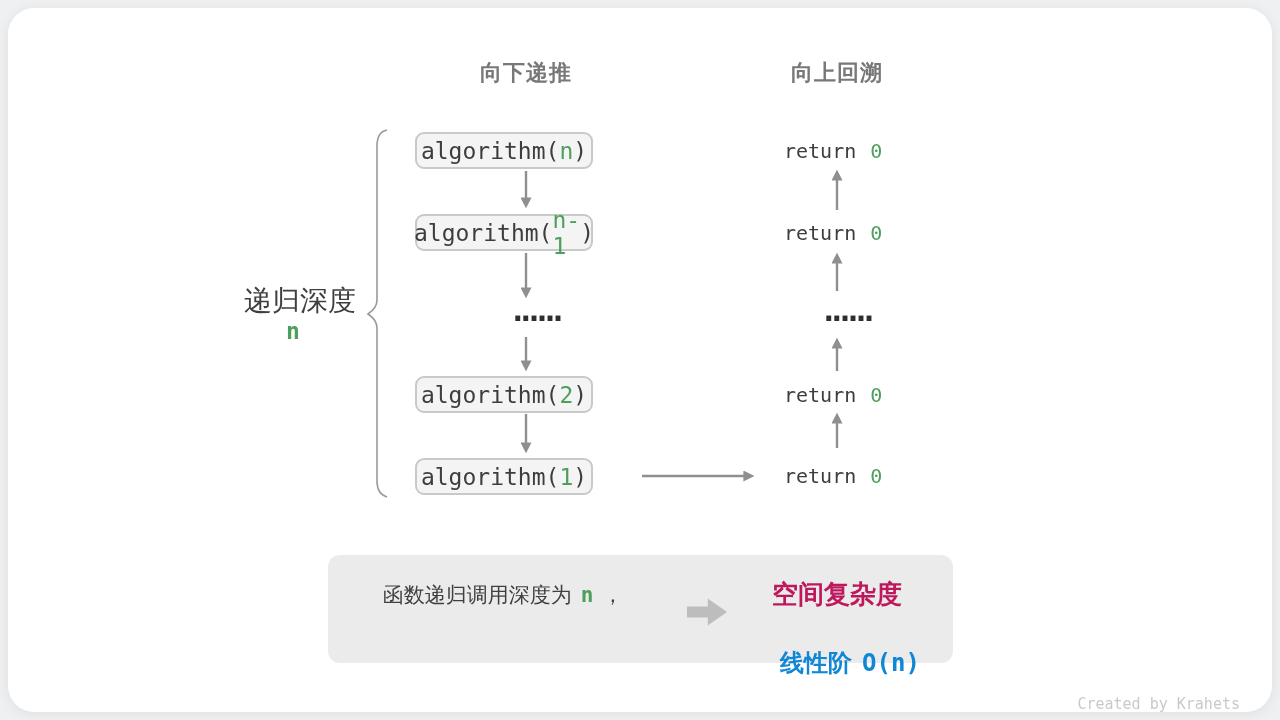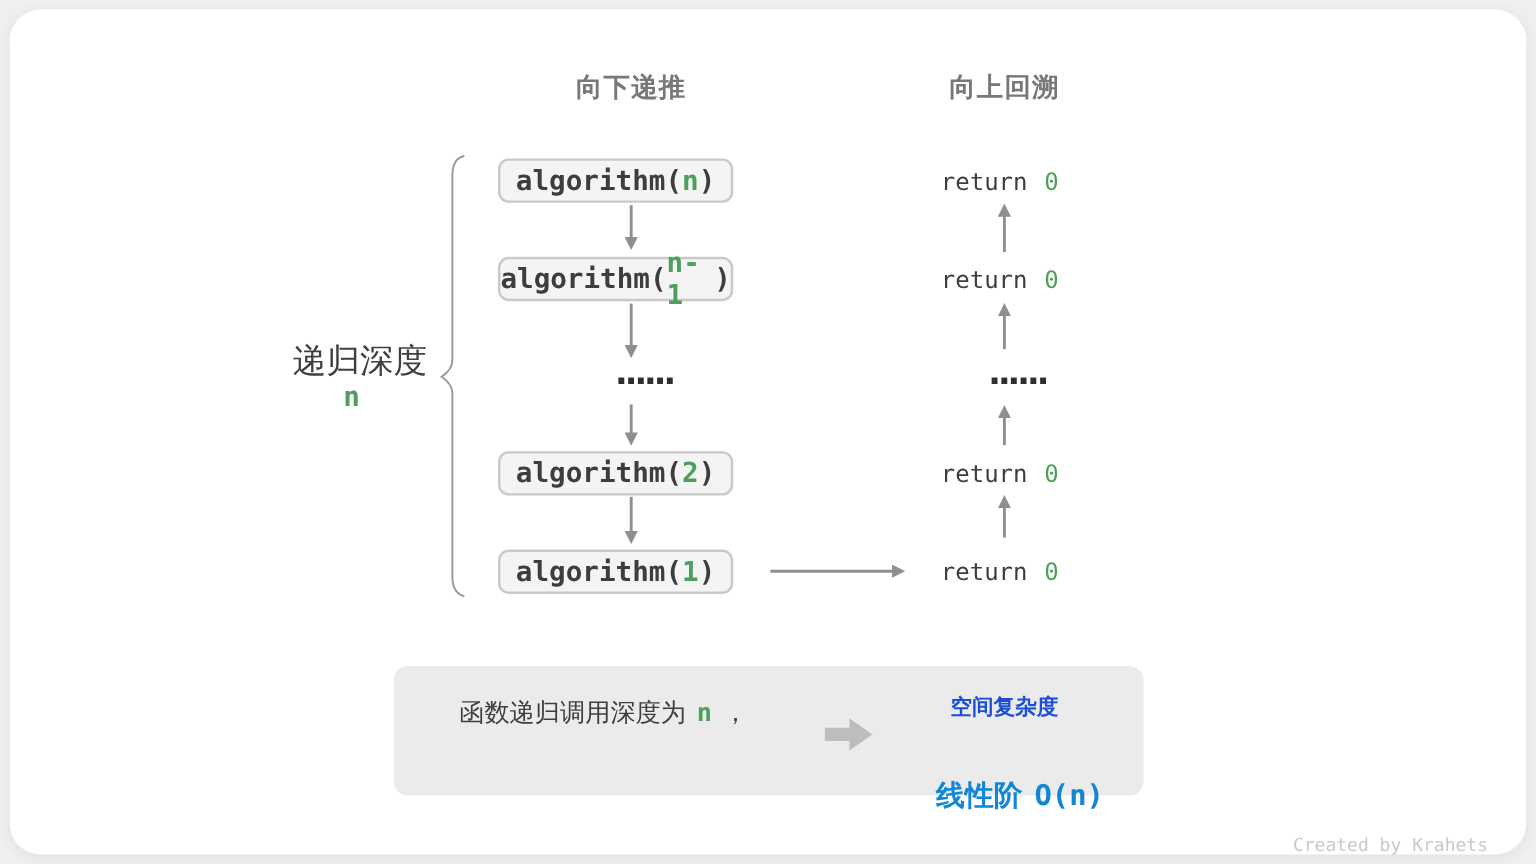--- a/index.html
+++ b/index.html
@@ -19,26 +19,26 @@
   .brace-path{stroke:#9a9a9a;stroke-width:1.6;fill:none;}
   .arrow-head{fill:var(--arrow,#8f8f8f);}
 
   .phase-label{
     top:58px;width:240px;text-align:center;
     font-size:22px;font-weight:bold;letter-spacing:1px;
     color:var(--header,#787878);
   }
   .code{font-family:"DejaVu Sans Mono","Liberation Mono",monospace;}
   .call-box{
-    left:415px;width:196px;height:37px;box-sizing:border-box;
+    left:415px;width:178px;height:37px;box-sizing:border-box;
     background:var(--boxbg,#f4f4f4);
     border:2px solid var(--boxborder,#c9c9c9);border-radius:9px;
     display:flex;align-items:center;justify-content:center;
     font-family:"DejaVu Sans Mono","Liberation Mono",monospace;
-    font-size:23px;color:var(--code,#3d3d3d);font-weight:bold;
+    font-size:23px;color:var(--code,#3d3d3d);
   }
   .arg{color:var(--green,#4d9f5b);}
   .ret{
     left:784px;font-family:"DejaVu Sans Mono","Liberation Mono",monospace;
     font-size:20px;line-height:26px;color:var(--code,#3d3d3d);
   }
   .ret .kw{margin-right:14px;}
   .ret .val{color:var(--green,#4d9f5b);}
   .dots{
     width:130px;text-align:center;padding-left:10px;box-sizing:border-box;
@@ -69,21 +69,21 @@
     font-size:21px;line-height:39px;color:var(--ink,#3f3f3f);
   }
   .summary-text .code{font-size:21px;}
   .summary-text .arg{margin:0 9px;font-weight:bold;}
   .implies-arrow{
     left:687px;top:596px;width:40px;height:32px;background:#bdbdbd;
     clip-path:polygon(0 33%,52% 33%,52% 8%,100% 50%,52% 92%,52% 67%,0 67%);
   }
   .complexity-title{
     left:737px;top:577px;width:200px;text-align:center;
-    font-size:18px;font-weight:bold;color:#1d4ed8;
+    font-size:26px;font-weight:bold;color:#be185d;
   }
   .complexity-value{
     left:737px;top:616px;width:226px;text-align:center;
     font-size:24px;font-weight:bold;color:var(--blue,#0f87d6);margin-top:31px;
   }
   .complexity-value .code{margin-left:10px;font-weight:bold;}
   .credit{
     right:40px;top:675px;
     font-family:"DejaVu Sans Mono","Liberation Mono",monospace;
     font-size:15px;color:var(--credit,#c9c9c9);margin-top:20px;

